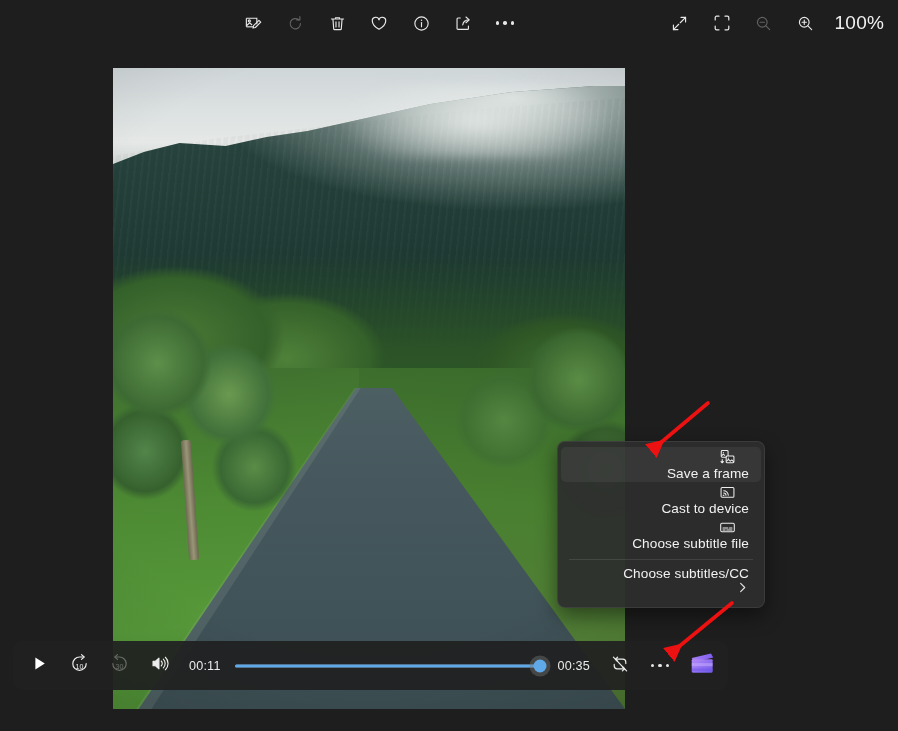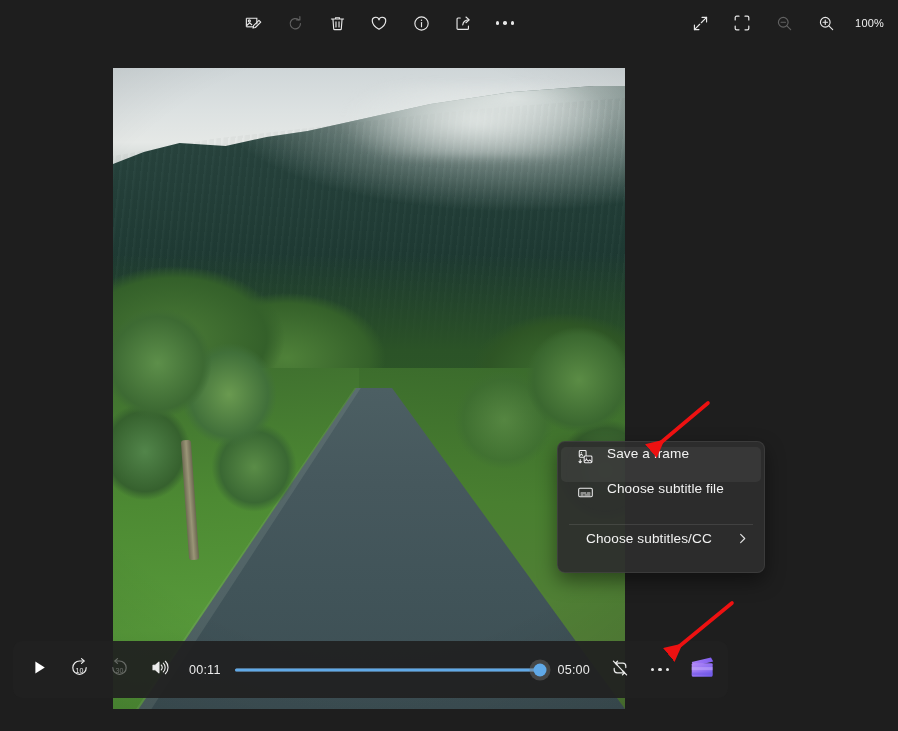--- a/index.html
+++ b/index.html
@@ -28,21 +28,21 @@
   #tb-right-group { right: 8px; }
   .tb-btn {
     width: 42px; height: 38px;
     display: flex; align-items: center; justify-content: center;
     border-radius: 5px;
     cursor: default;
   }
   .tb-btn svg { display: block; }
   .tb-btn.dim { opacity: 0.33; }
   .zoom-label {
-    font-size: 11px;
+    font-size: 19px;
     color: #f0f0f0;
     margin-left: 8px;
     margin-right: 6px;
     letter-spacing: 0.2px;
   }
   .dots-h { display: flex; gap: 4px; align-items: center; }
   .dots-h i { width: 3.5px; height: 3.5px; border-radius: 50%; background: #e6e6e6; display: block; }
 
   
   #video-surface {
@@ -138,26 +138,27 @@
     background: rgba(45,45,45,0.93);
     border: 1px solid rgba(255,255,255,0.07);
     border-radius: 8px;
     box-shadow: 0 8px 20px rgba(0,0,0,0.45);
     padding: 5px 0 5px 0;
     box-sizing: border-box;
   }
   .menu-item {
     height: 35px;
     display: flex;
-    align-items: flex-start;
+    align-items: flex-end;
     padding: 0 12px 0 13px;
     border-radius: 5px;
     margin: 0 3px;
     cursor: default;
     position: relative;
+    flex-direction: column;
   }
   .menu-item.hover { background: rgba(255,255,255,0.055); }
   .mi-icon {
     width: 22px; height: 20px;
     display: flex; align-items: center; justify-content: center;
     margin-right: 11px;
     flex: 0 0 auto;
   }
   .mi-label {
     font-size: 13.6px;
@@ -173,21 +174,21 @@
   #menu-divider {
     height: 1px;
     background: rgba(255,255,255,0.10);
     margin: 7px 11px 7px 11px;
   }
 
   
   #player-bar {
     position: absolute;
     left: 13px; top: 641px;
-    width: 715px; height: 57px;
+    width: 715px; height: 49px;
     background: rgba(32,32,32,0.93);
     border-radius: 9px;
     display: flex;
     align-items: center;
     padding: 14px 6px;
     box-sizing: border-box;
   }
   .pb-btn {
     width: 40px; height: 38px;
     display: flex; align-items: center; justify-content: center;
@@ -398,20 +399,32 @@
         <path d="M2.6 7.4l2-2 1.6 1.5" stroke-linejoin="round"></path>
         <rect x="7.6" y="7.4" width="8.2" height="7.2" rx="1" fill="#2d2d2d"></rect>
         <circle cx="9.9" cy="9.7" r="0.62" fill="#eeeeee" stroke="none"></circle>
         <path d="M7.8 13.2l2.2-2.2 2 1.9 1.5-1.3 2.2 2" stroke-linejoin="round"></path>
         <path d="M3.4 11.2v3.2M3.4 14.6l1.3-1.3M3.4 14.6l-1.3-1.3" stroke-linecap="round"></path>
       </svg>
     </span>
     <span class="mi-label">Save a frame</span>
   </div>
 
+  <div class="menu-item">
+    <span class="mi-icon">
+      <svg width="17" height="17" viewBox="0 0 18 18" fill="none" stroke="#eeeeee" stroke-width="1.1">
+        <rect x="2.2" y="3.6" width="13.6" height="10.4" rx="1.1"></rect>
+        <path d="M4.6 12.2a3.6 3.6 0 0 0-0.1-0.1" stroke-linecap="round"></path>
+        <circle cx="5.1" cy="11.8" r="0.72" fill="#eeeeee" stroke="none"></circle>
+        <path d="M5 9.5a2.4 2.4 0 0 1 2.4 2.4" stroke-linecap="round"></path>
+        <path d="M5 7.1a4.8 4.8 0 0 1 4.8 4.8" stroke-linecap="round"></path>
+      </svg>
+    </span>
+    <span class="mi-label">Cast to device</span>
+  </div>
 
   <div class="menu-item">
     <span class="mi-icon">
       <svg width="17" height="17" viewBox="0 0 18 18" fill="none" stroke="#eeeeee" stroke-width="1.1">
         <rect x="1.8" y="4.4" width="14.4" height="9.2" rx="1.3"></rect>
         <path d="M4.2 9.6h5.2M11 9.6h2.8" stroke-linecap="round"></path>
         <path d="M4.2 11.7h2.4M8.2 11.7h5.6" stroke-linecap="round"></path>
       </svg>
     </span>
     <span class="mi-label">Choose subtitle file</span>
@@ -472,21 +485,21 @@
   </div>
 
   <span class="pb-time">00:11</span>
 
   <div id="progress-track">
     <div id="progress-rail"></div>
     <div id="progress-fill" style="width: 99%;"></div>
     <div id="progress-thumb" style="left: 99%;"></div>
   </div>
 
-  <span class="pb-time">05:00</span>
+  <span class="pb-time">00:35</span>
 
   <div class="pb-btn">
     <span>
       <svg width="20" height="20" viewBox="0 0 20 20" fill="none" stroke="#ededed" stroke-width="1.2" stroke-linecap="round" stroke-linejoin="round">
         <path d="M5.6 5.2h7.2a3 3 0 0 1 3 3v1.4"></path>
         <path d="M14.4 14.8H7.2a3 3 0 0 1-3-3V10.4"></path>
         <path d="M7.6 3.1L5.4 5.2l2.2 2.1"></path>
         <path d="M12.4 16.9l2.2-2.1-2.2-2.1"></path>
         <path d="M3.4 3.2l13.2 13.6"></path>
       </svg>

